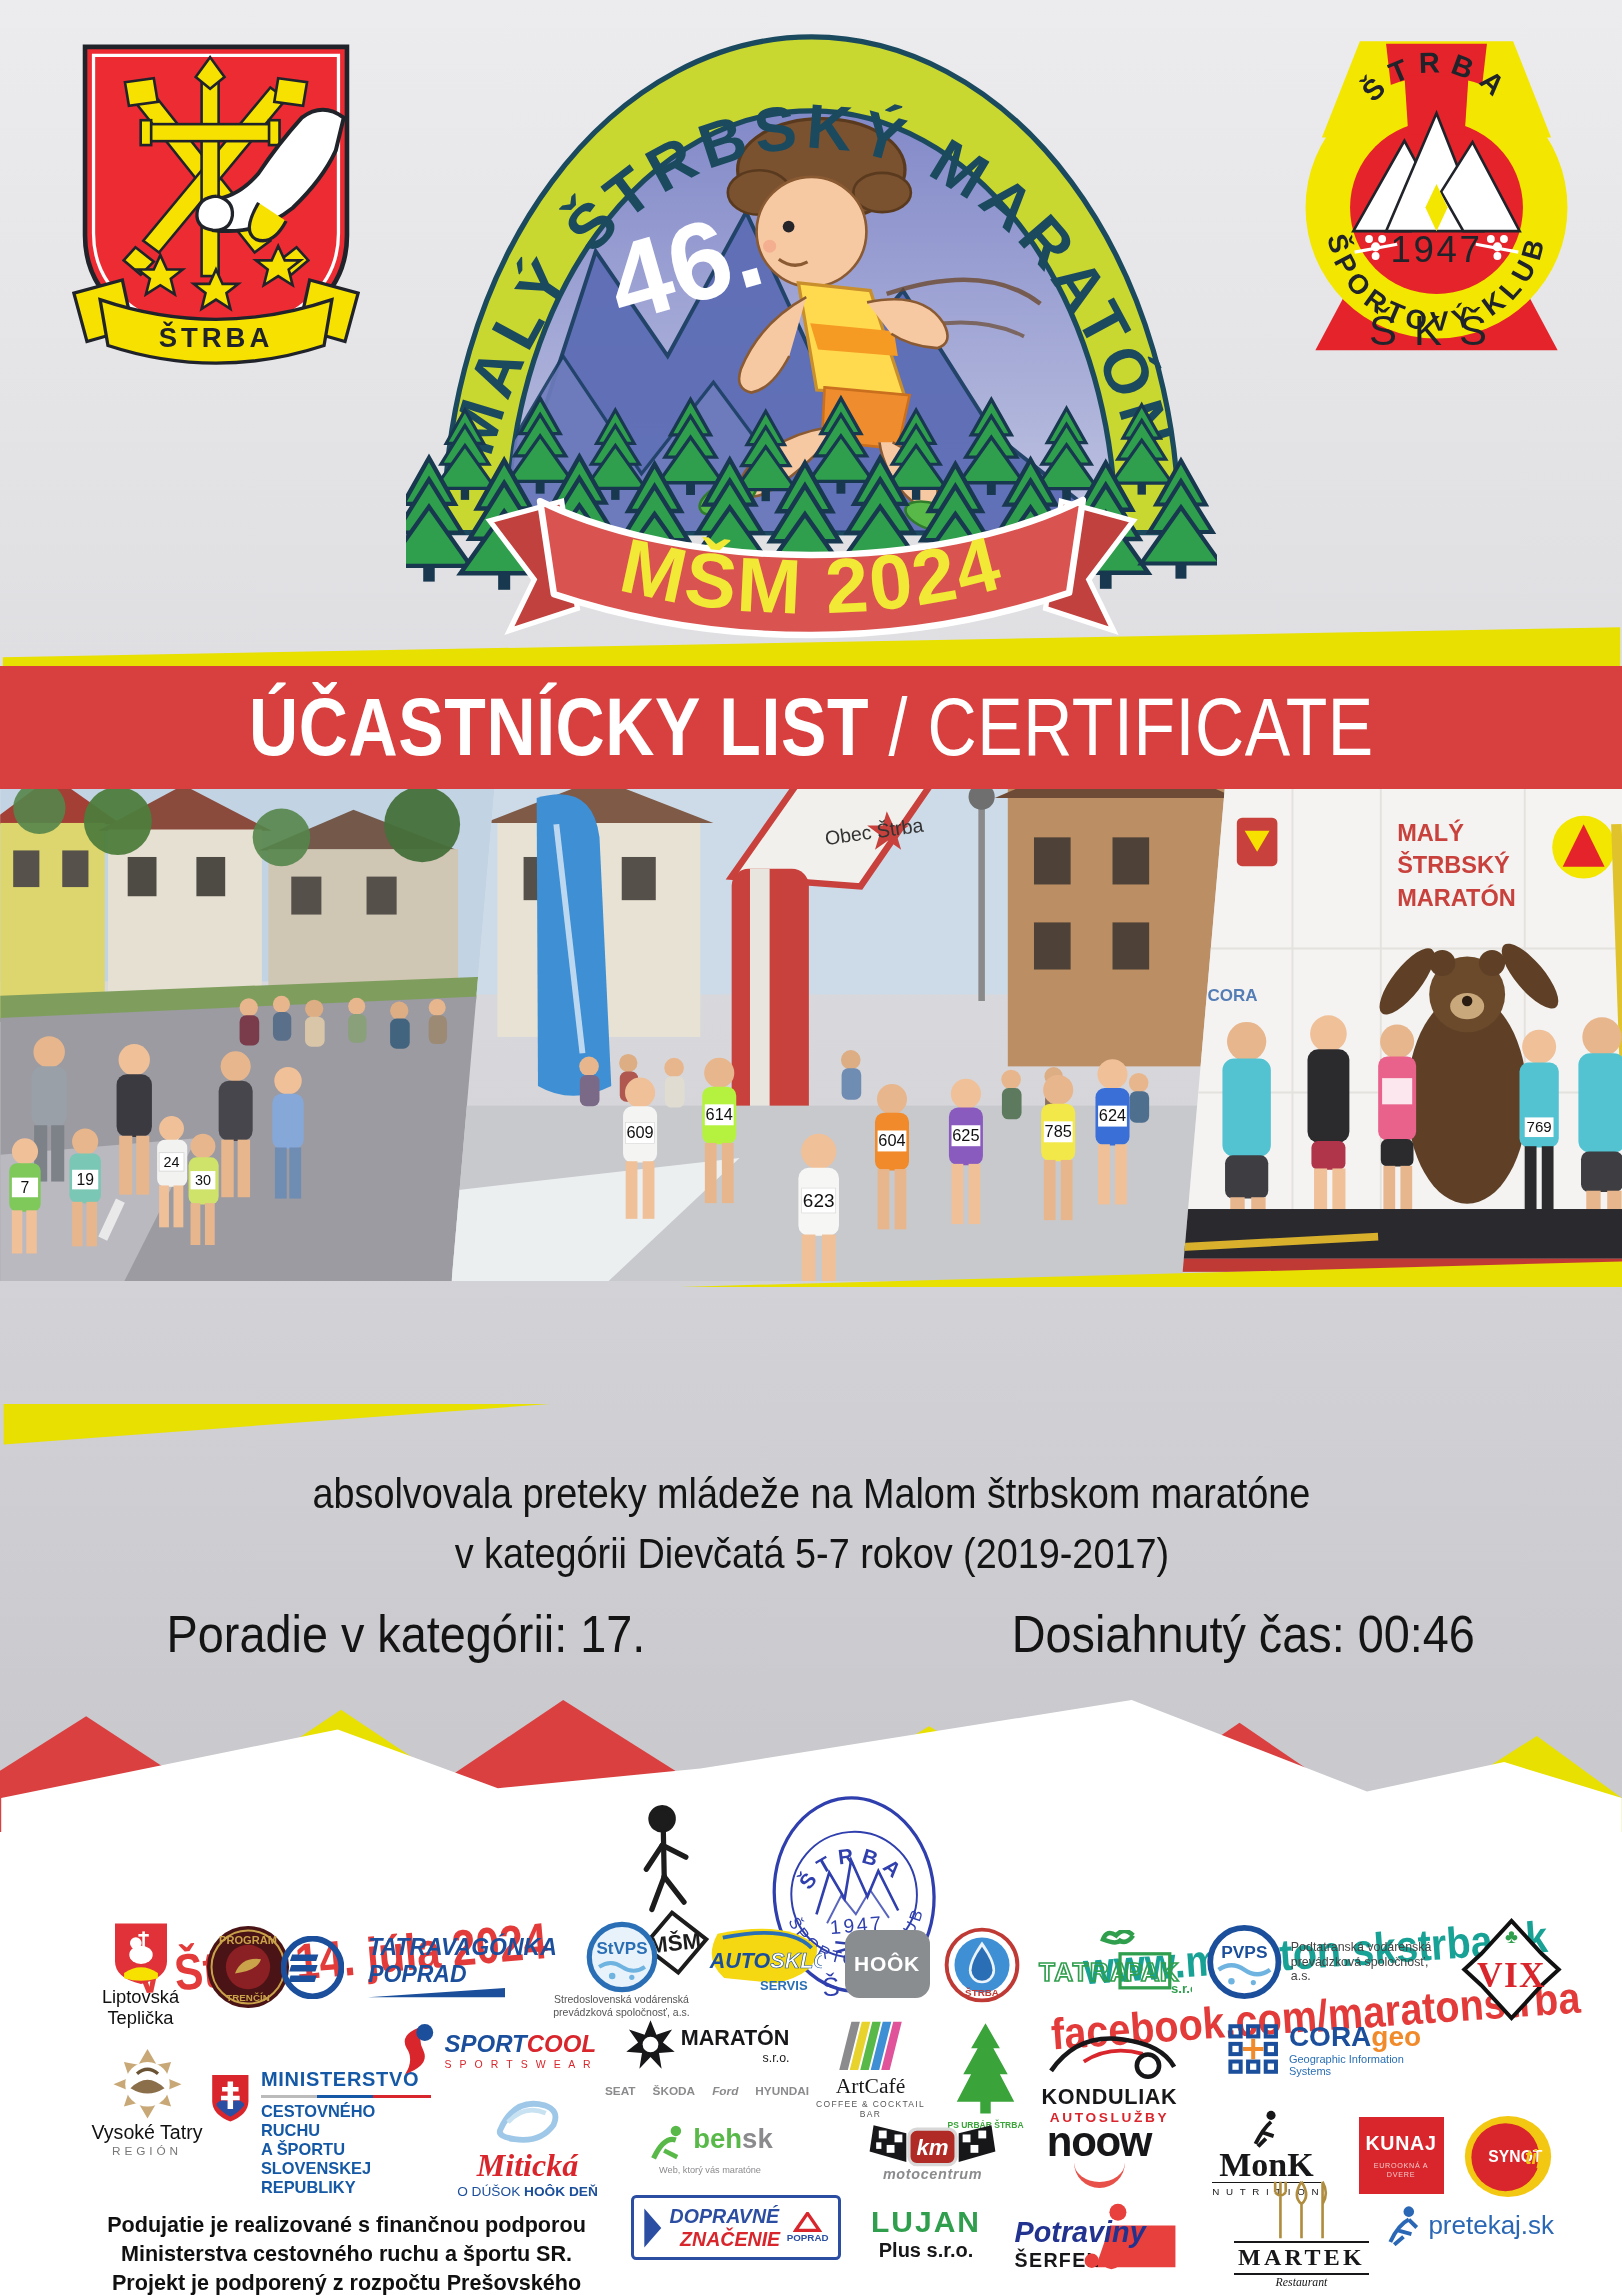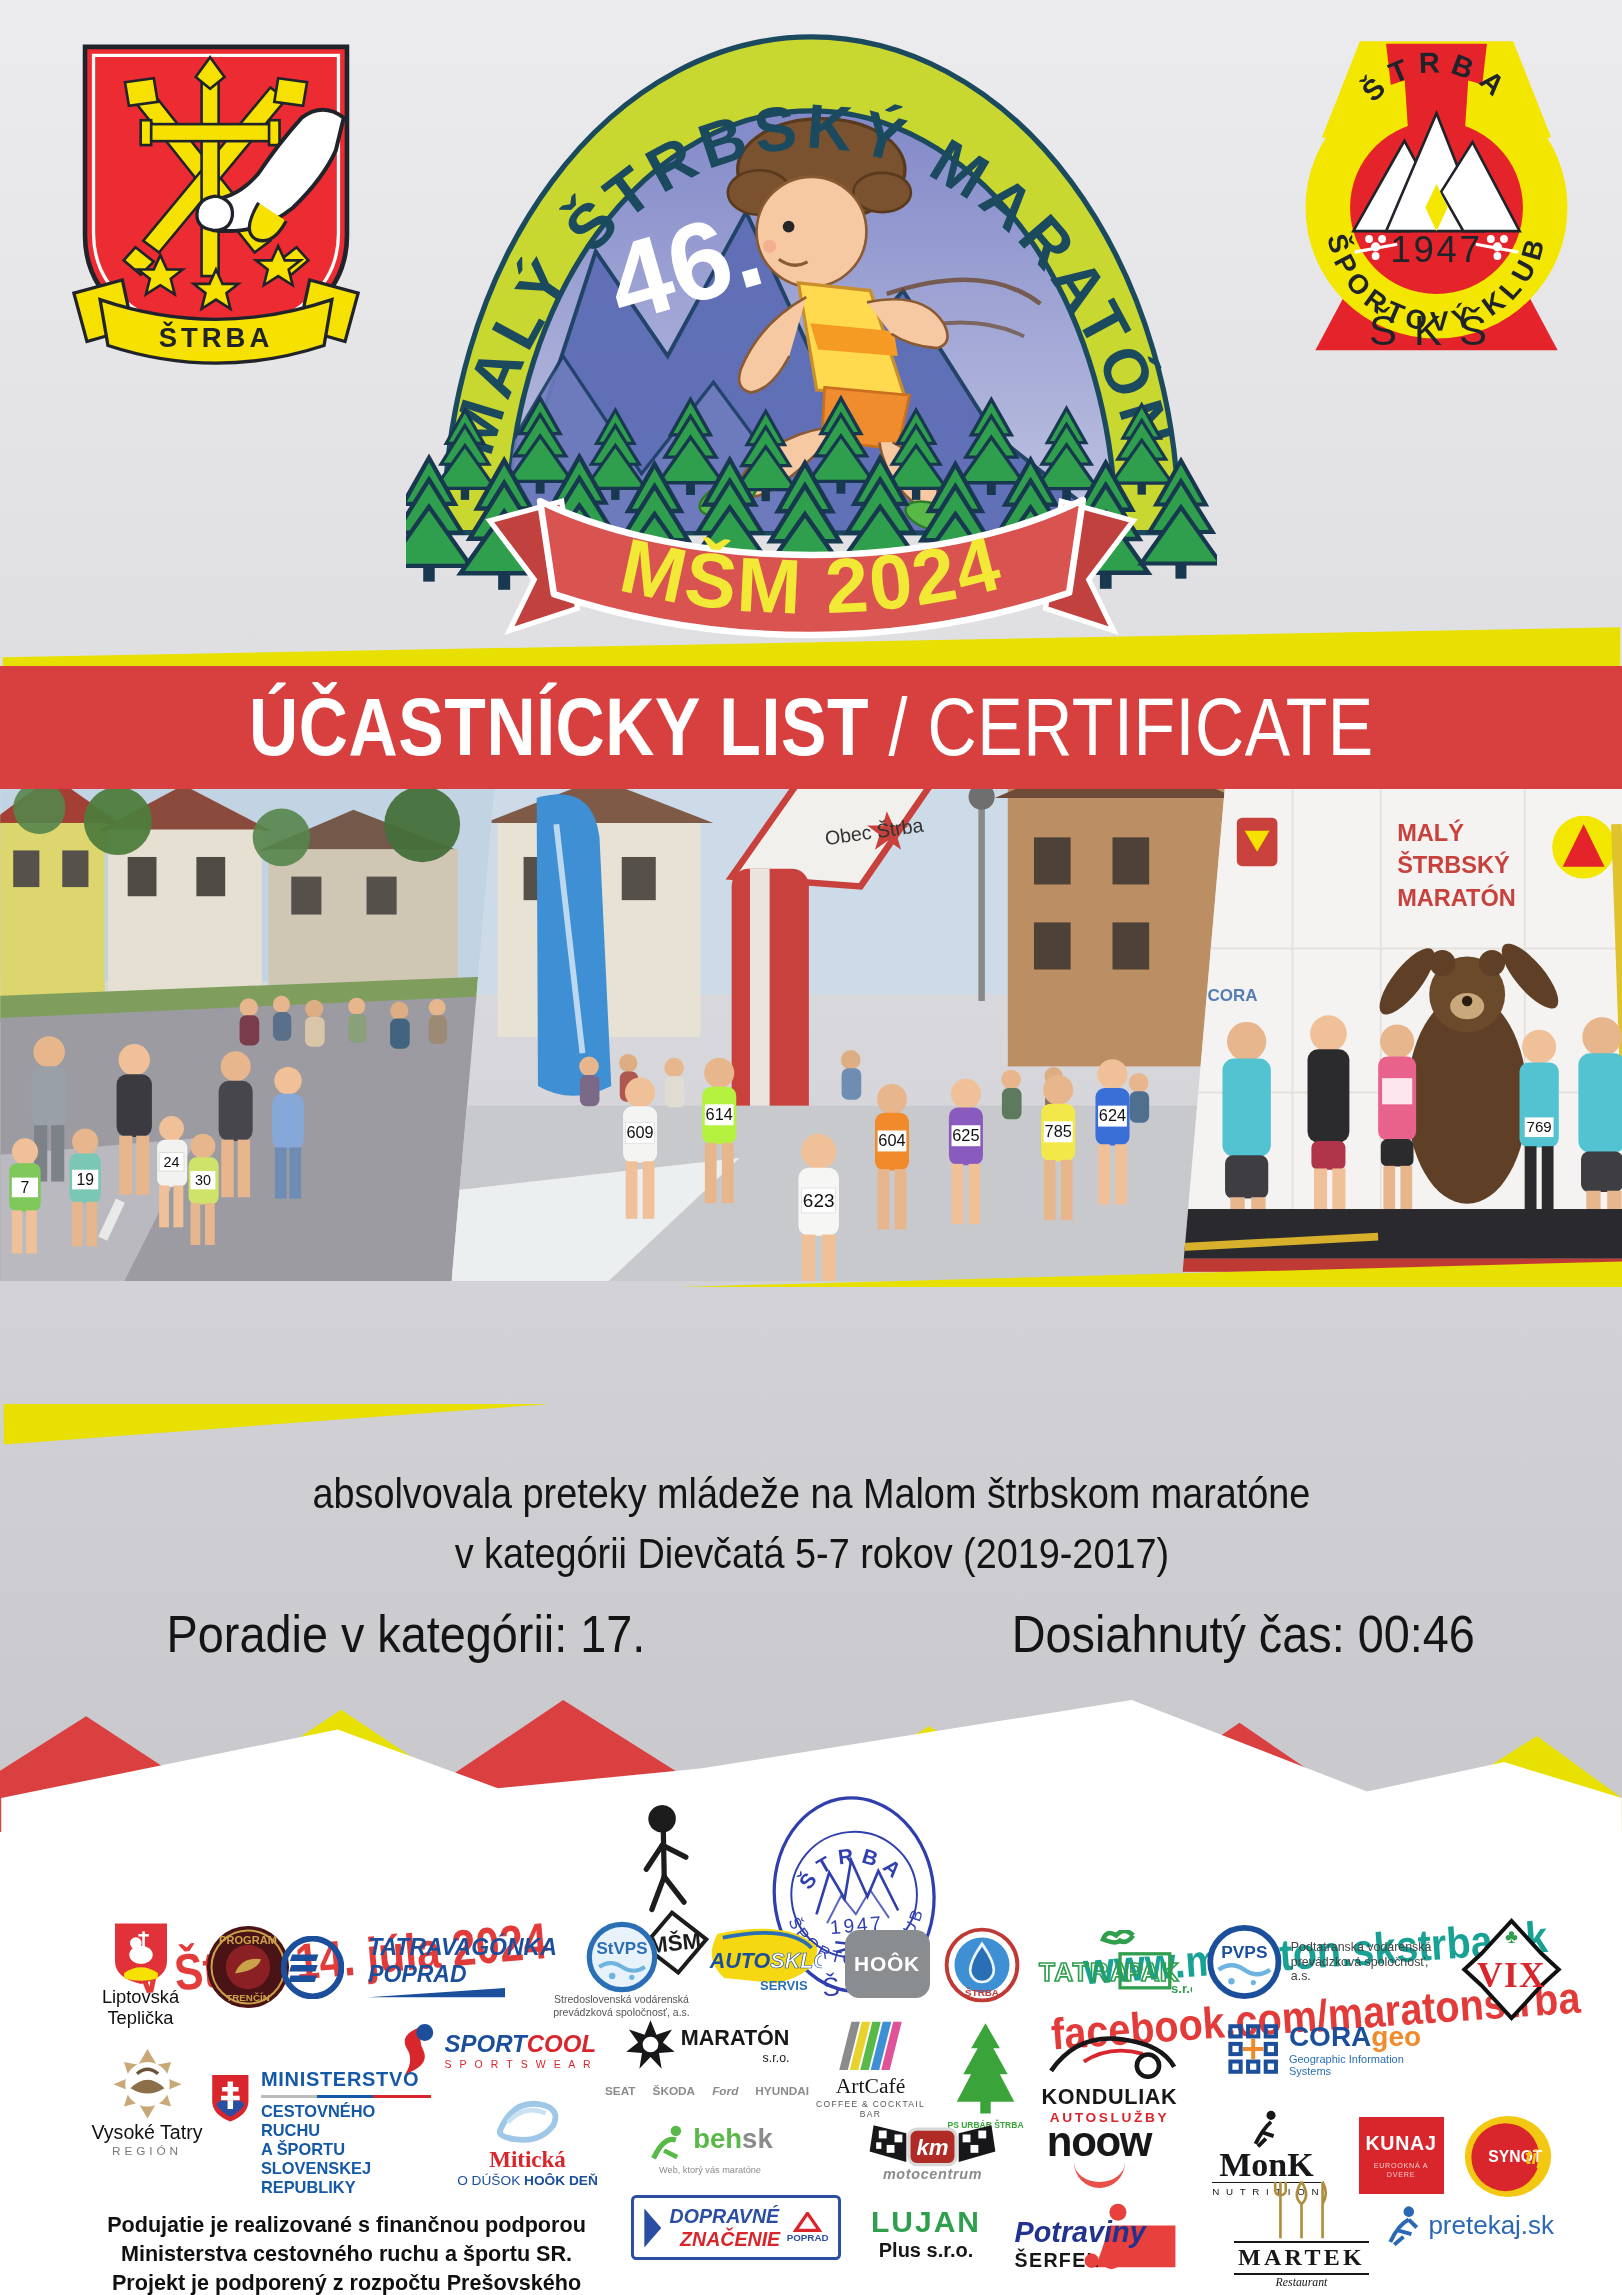--- a/index.html
+++ b/index.html
@@ -702,21 +702,21 @@
         <div style="font-size:10.5px;letter-spacing:2.6px;color:#d8262c">S P O R T S W E A R</div>
       </div>
     </div>
   </div>
 
   <div class="sp" style="left:452px;top:2091px;width:151px">
     <svg width="79" height="56" viewBox="0 0 120 86">
       <path d="M18 60 Q40 10 86 22 Q110 30 100 52 Q80 80 40 74 Q14 70 18 60" fill="none" stroke="#9fc8e8" stroke-width="9"></path>
       <path d="M30 48 Q55 20 88 34" stroke="#c8e2f2" stroke-width="7" fill="none"></path>
     </svg>
-    <div style="font-size:23px;font-weight:bold;color:#d8262c" class="seriff">Mitická</div>
+    <div style="font-size:32px;font-weight:bold;font-style:italic;color:#d8262c" class="seriff">Mitická</div>
     <div style="font-size:13.7px;color:#1b4f9c"><span>O DÚŠOK</span> <b>HOÔK DEŇ</b></div>
   </div>
 
   <div class="sp" style="left:622px;top:2019px;width:170px">
     <div style="display:flex;align-items:center;gap:5.2px">
       <svg width="51" height="51" viewBox="0 0 78 78">
         <path d="M39 2 L48 24 L72 16 L58 36 L76 50 L52 52 L56 76 L39 58 L22 76 L26 52 L2 50 L20 36 L6 16 L30 24 Z" fill="#17171a"></path>
         <circle cx="39" cy="39" r="12" fill="#ffffff"></circle>
       </svg>
       <div style="text-align:left">

